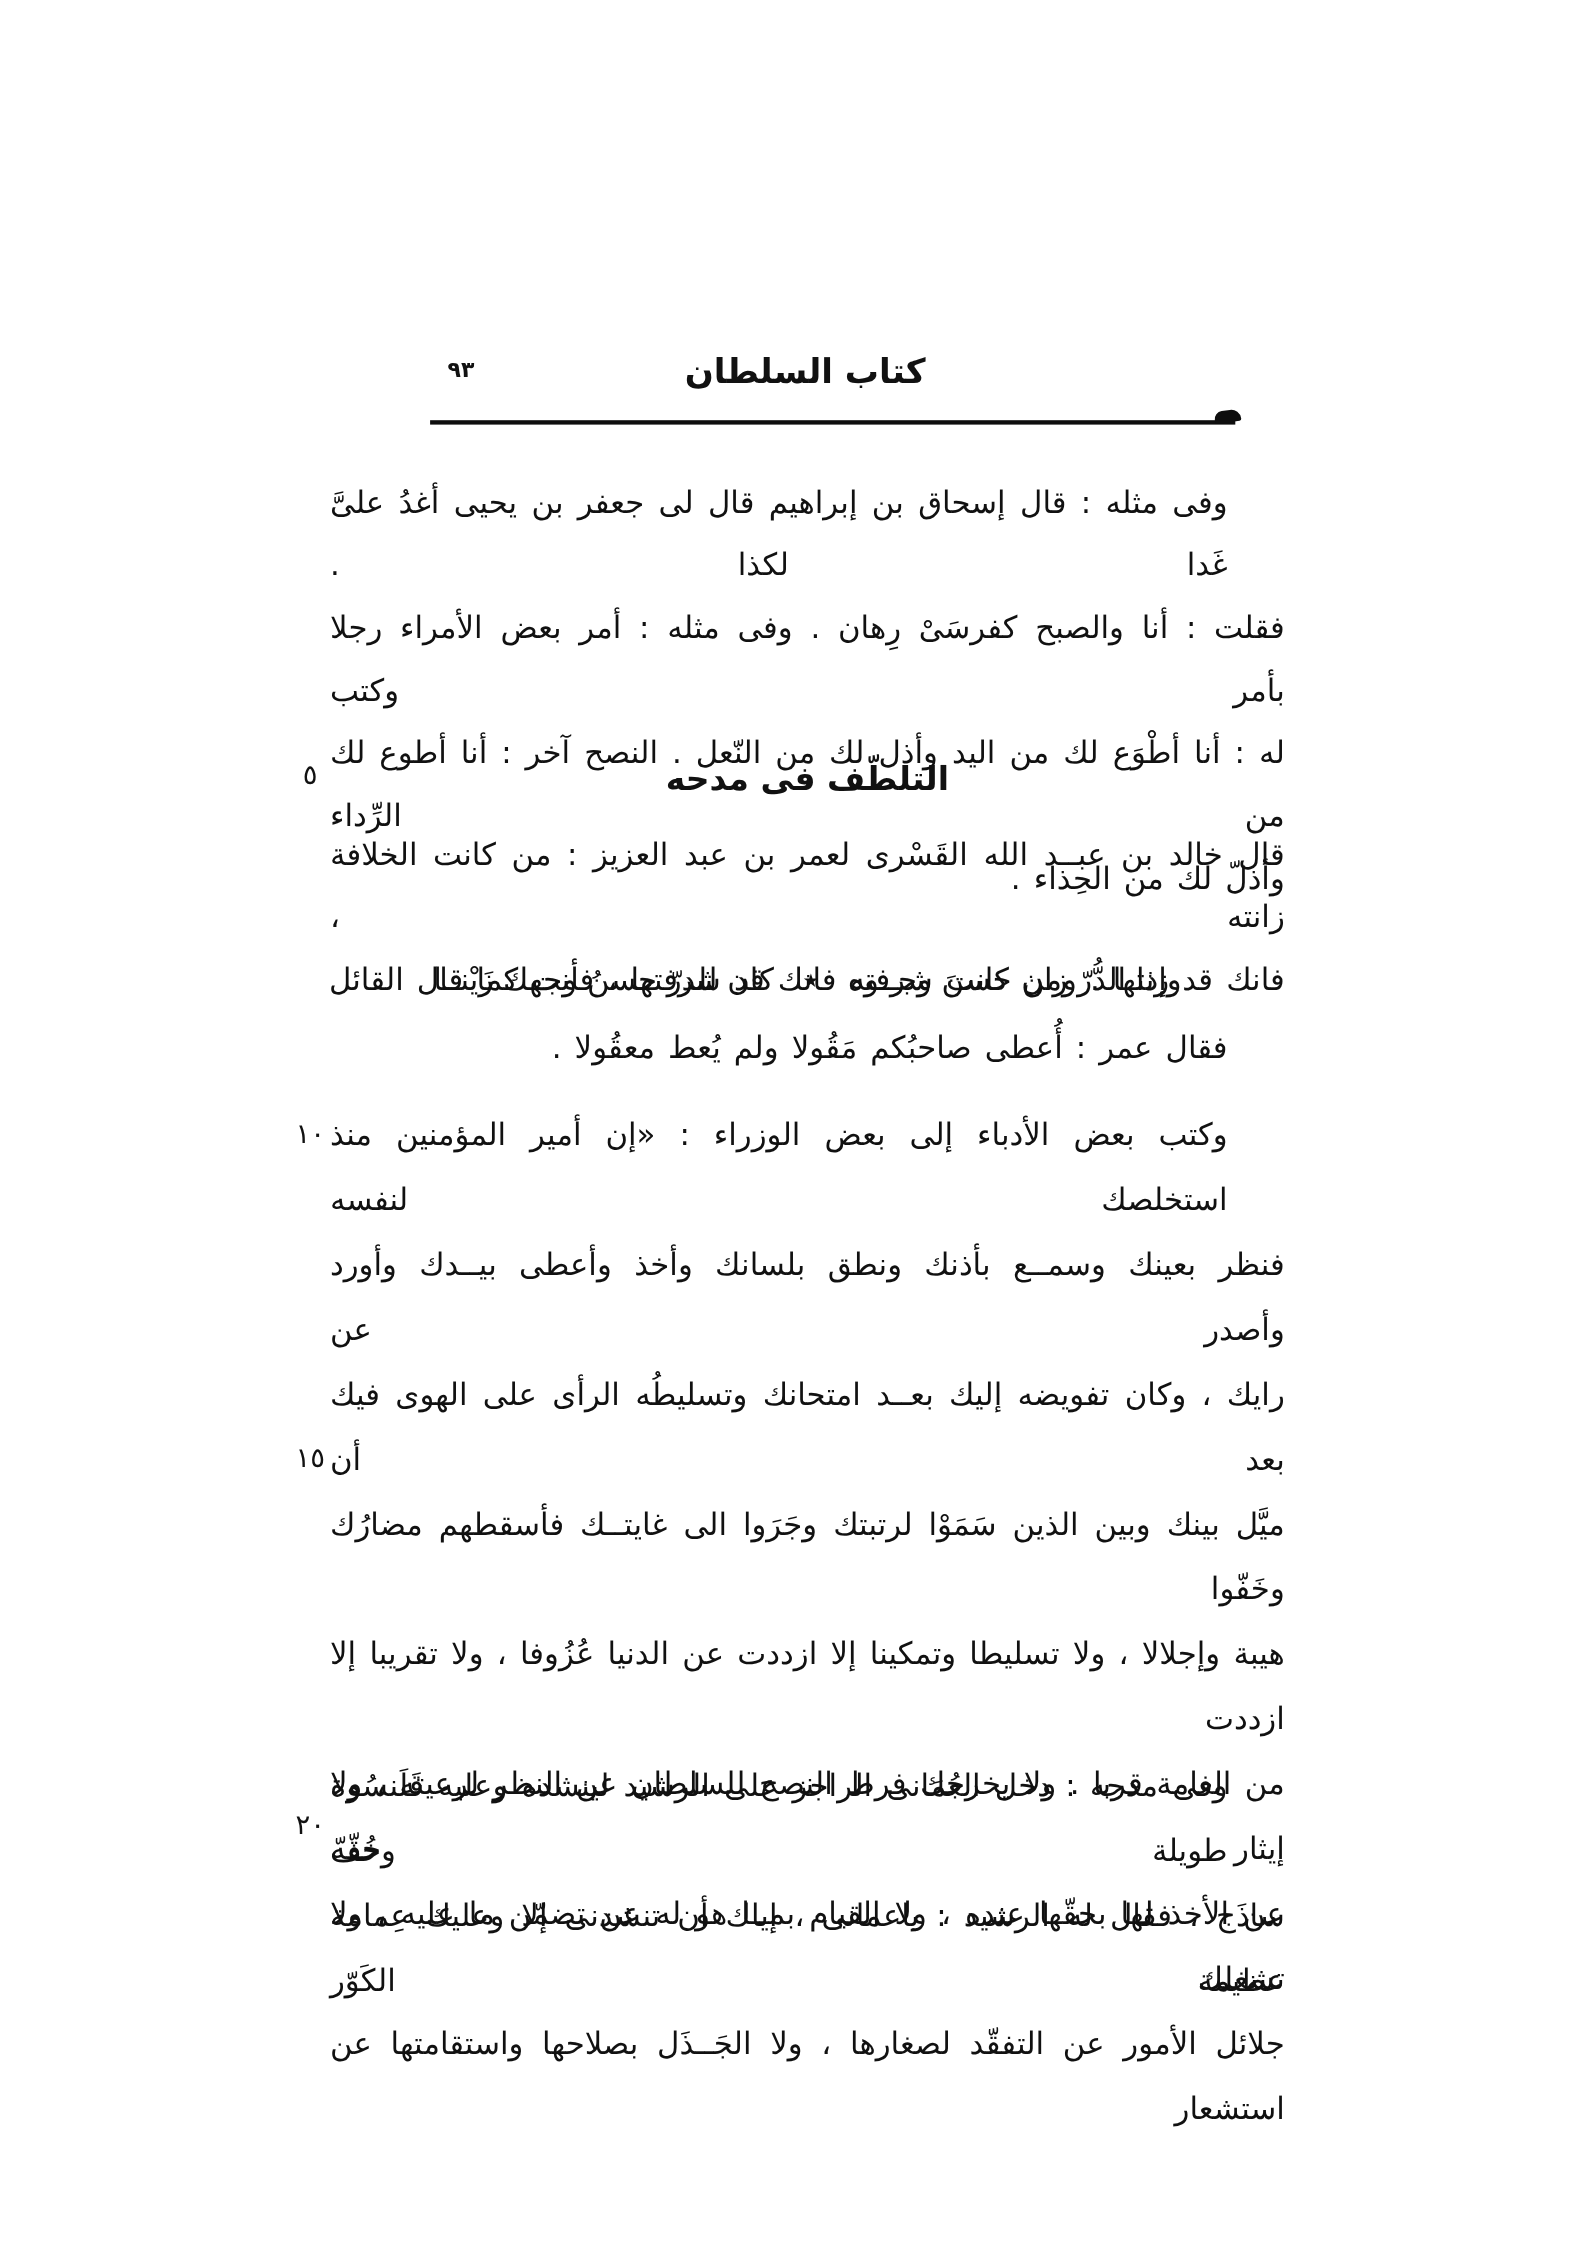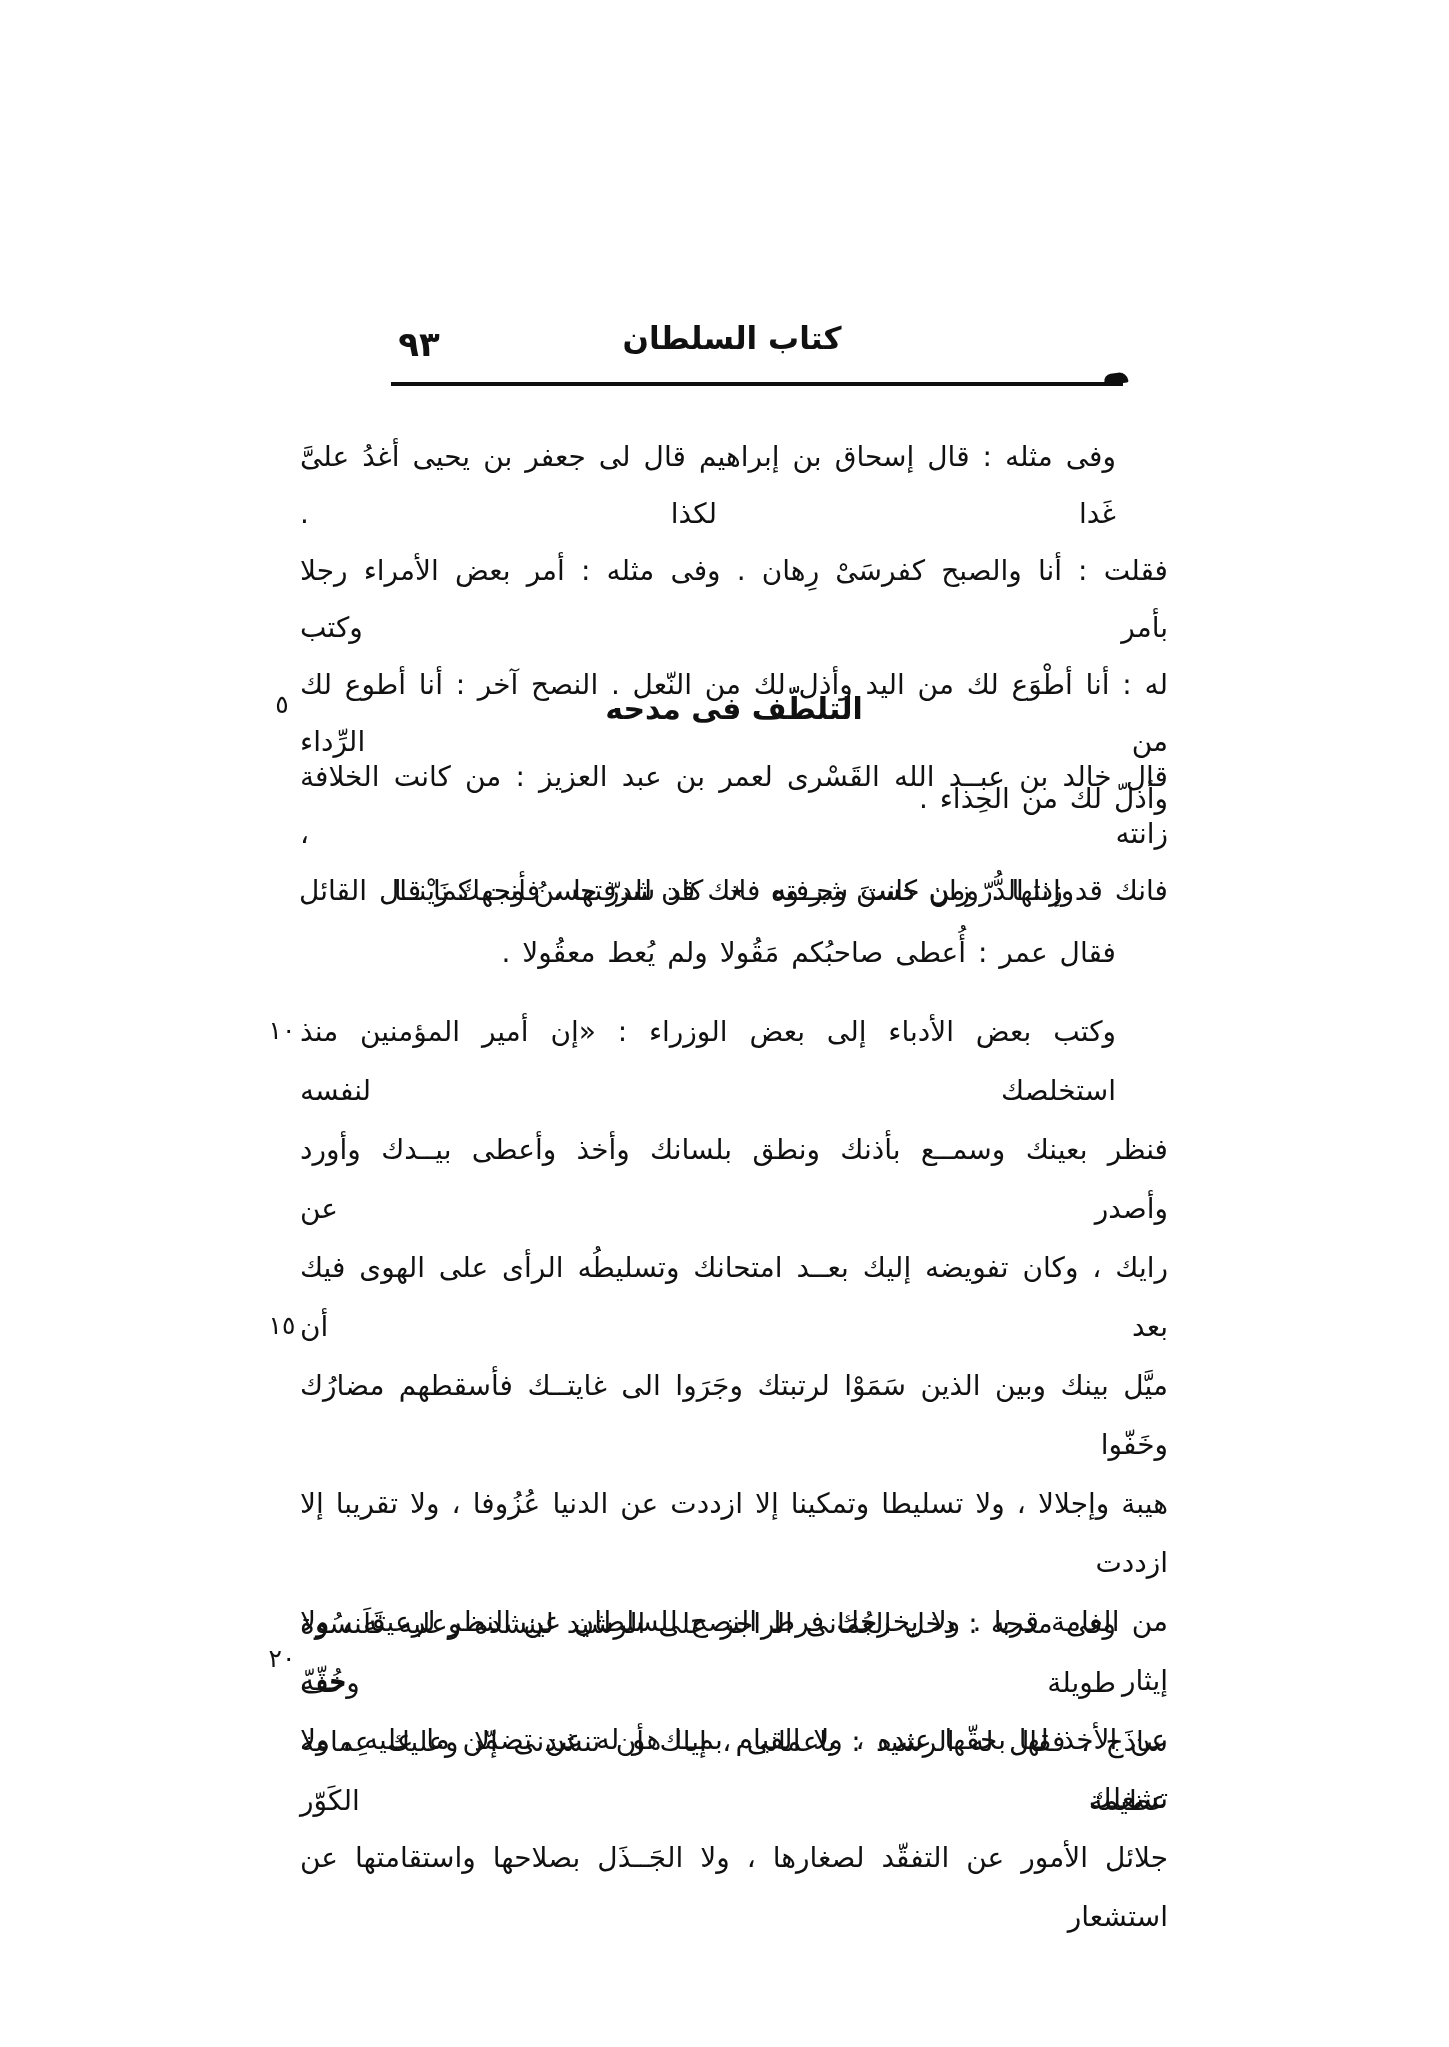--- a/index.html
+++ b/index.html
@@ -11,21 +11,21 @@
     overflow:hidden;
     font-family:"DejaVu Sans",sans-serif;
     color:#111111;
     direction:rtl;
   }
   .page-number{
     position:absolute;
     left:384px;
     top:324px;
     width:70px;
-    font-size:34px;
+    font-size:20px;
     font-weight:bold;
     text-align:center;
     letter-spacing:1px;
   }
   .page-title{
     position:absolute;
     left:506px;
     top:320px;
     width:452px;
     font-size:31px;

